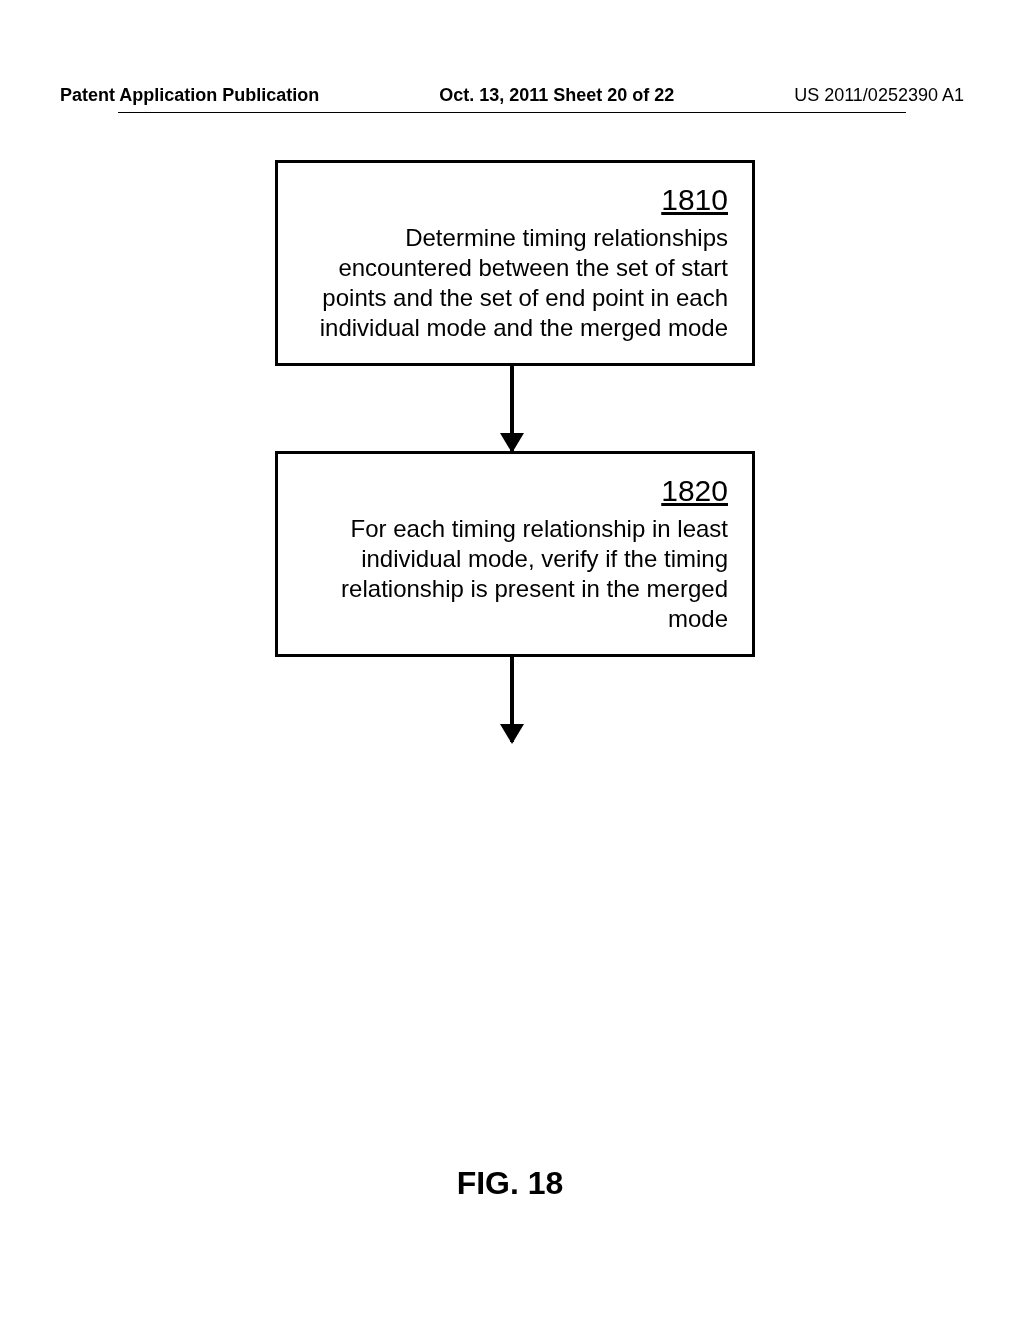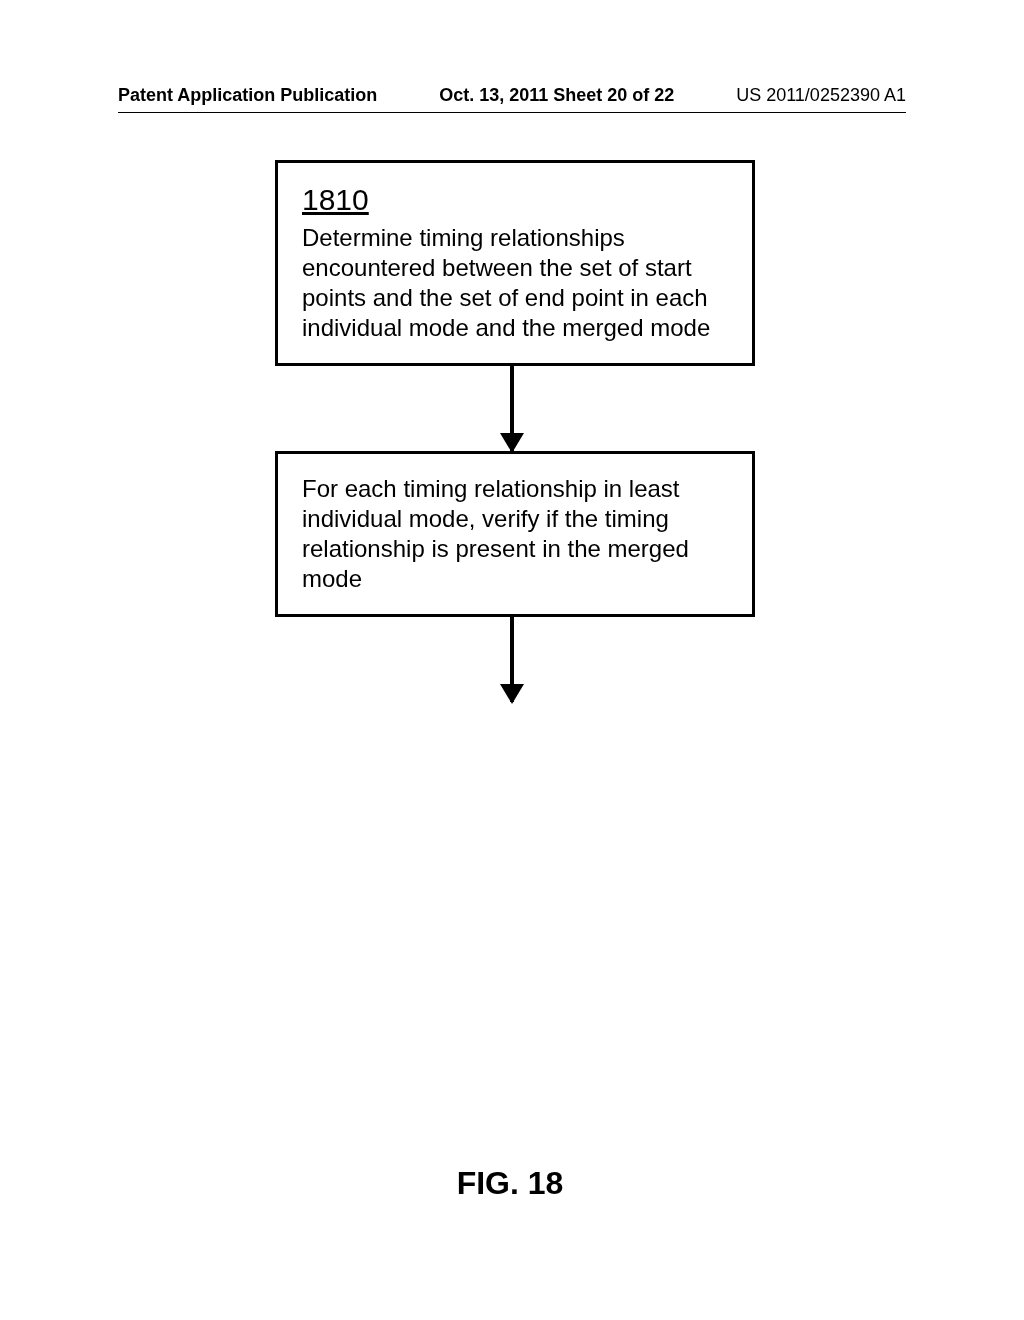--- a/index.html
+++ b/index.html
@@ -12,21 +12,21 @@
       height: 1320px;
       background: white;
       font-family: Arial, Helvetica, sans-serif;
       position: relative;
     }
     .header {
       position: absolute;
       top: 85px;
       left: 0;
       right: 0;
-      padding: 0 118px;
+      padding: 0 60px;
       display: flex;
       justify-content: space-between;
       align-items: flex-start;
       font-size: 18px;
     }
     .header-left {
       font-weight: bold;
     }
     .header-center {
       font-weight: bold;
@@ -48,21 +48,21 @@
       left: 50%;
       transform: translateX(-50%);
       display: flex;
       flex-direction: column;
       align-items: center;
     }
     .box {
       border: 3px solid #000;
       width: 480px;
       padding: 20px 24px;
-      text-align: left;
+      text-align: right;
       background: white;
       margin-left: 6px;
     }
     .box-number {
       font-size: 30px;
       text-decoration: underline;
       display: block;
       margin-bottom: 6px;
     }
     .box-text {
@@ -107,18 +107,19 @@
 </div>
 <div class="header-line"></div>
 
 <div class="flowchart">
   <div class="box">
     <span class="box-number">1810</span>
     <span class="box-text">Determine timing relationships encountered between the set of start points and the set of end point in each individual mode and the merged mode</span>
   </div>
   <div class="arrow"></div>
   <div class="box">
+    <span class="box-number">1820</span>
     <span class="box-text">For each timing relationship in least individual mode, verify if the timing relationship is present in the merged mode</span>
   </div>
   <div class="arrow"></div>
 </div>
 
 <div class="figure-label">FIG. 18</div>
 
 </body></html>

